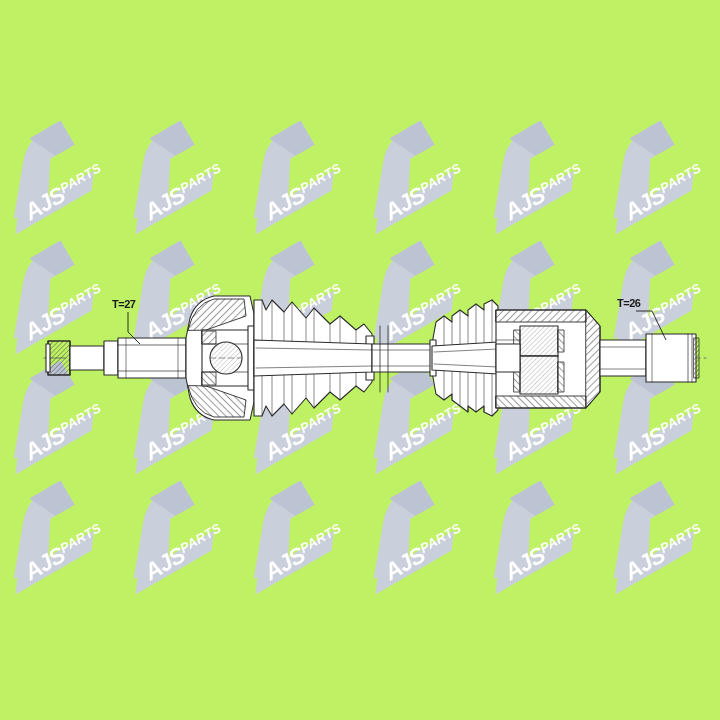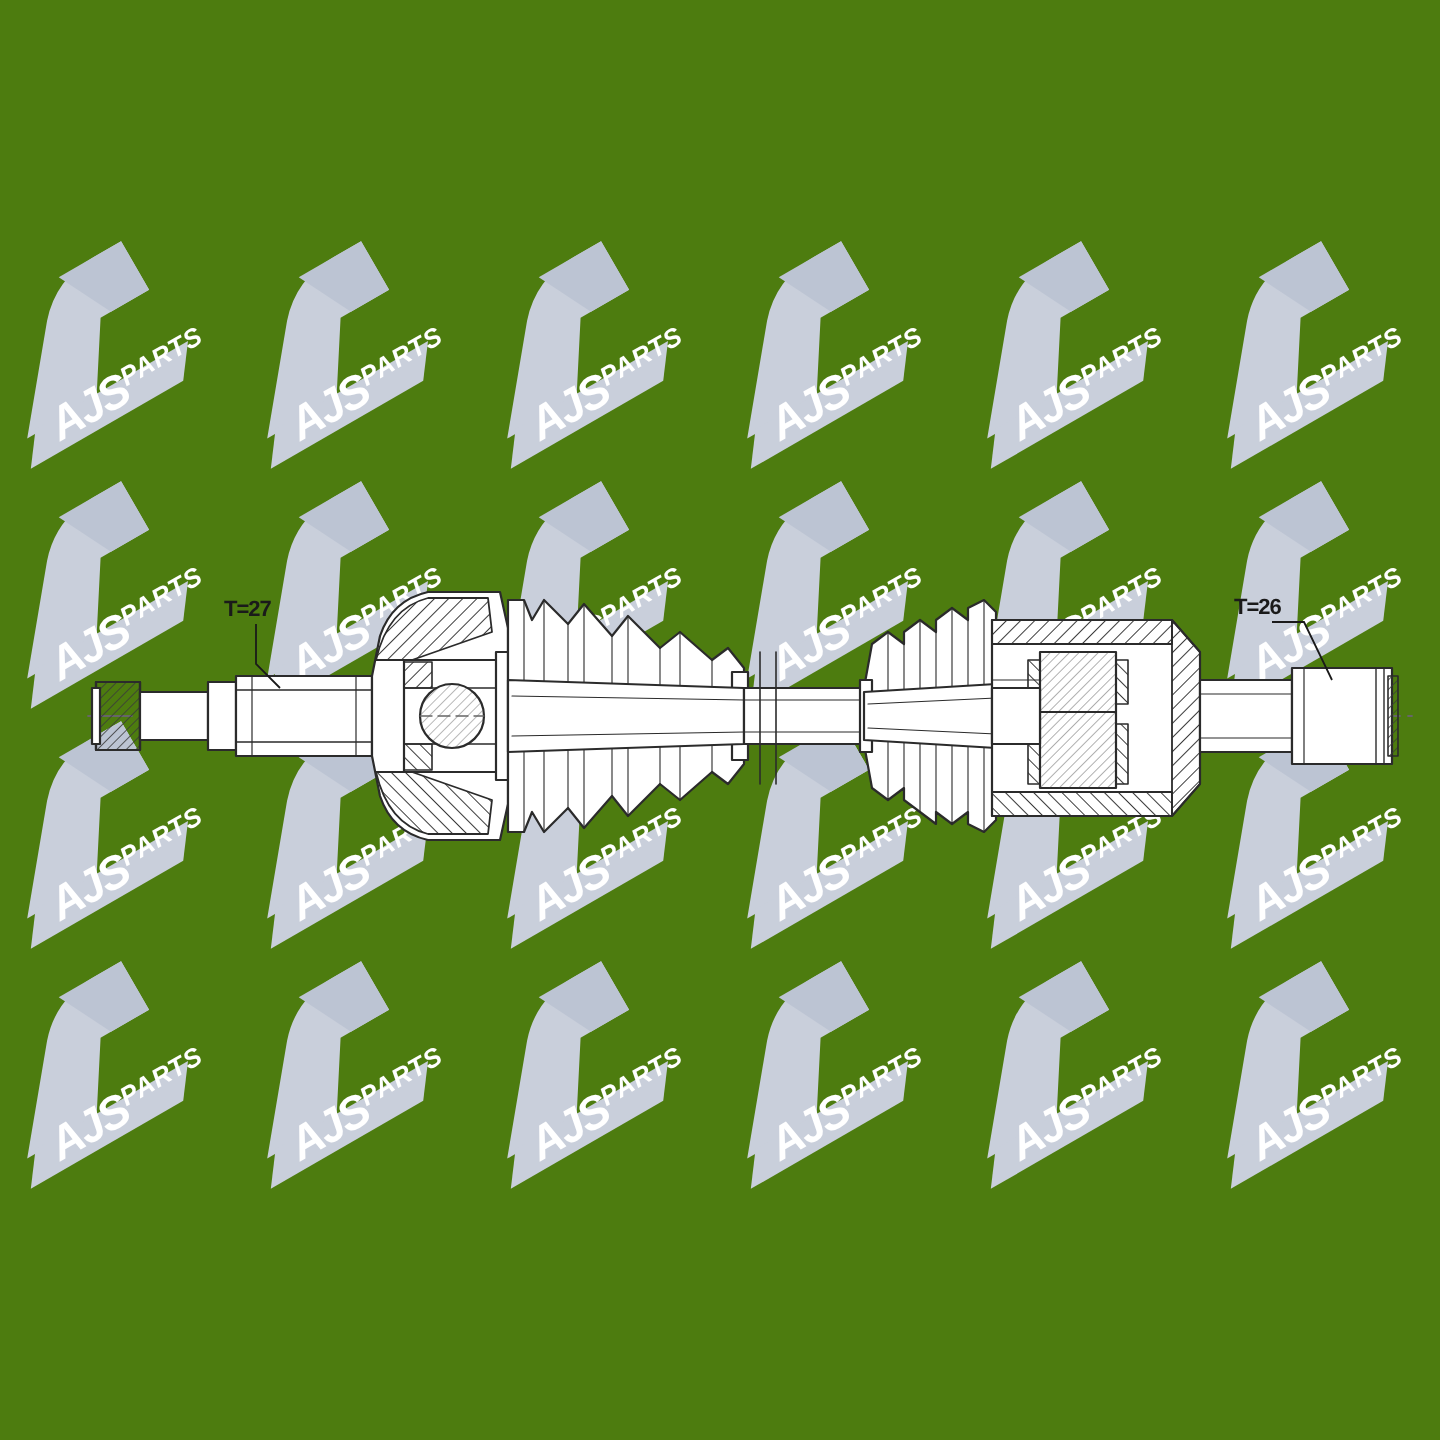--- a/index.html
+++ b/index.html
@@ -7,21 +7,21 @@
     padding: 0;
     background: #ffffff;
   }
   body {
     font-family: "Liberation Sans", sans-serif;
   }
   #canvas {
     position: relative;
     width: 720px;
     height: 720px;
-    background: #4d7c0f;
+    background: #bef264;
     overflow: hidden;
   }
   #watermark-layer {
     position: absolute;
     left: 0; top: 0;
     width: 720px;
     height: 720px;
     pointer-events: none;
   }
   #drawing-layer {

